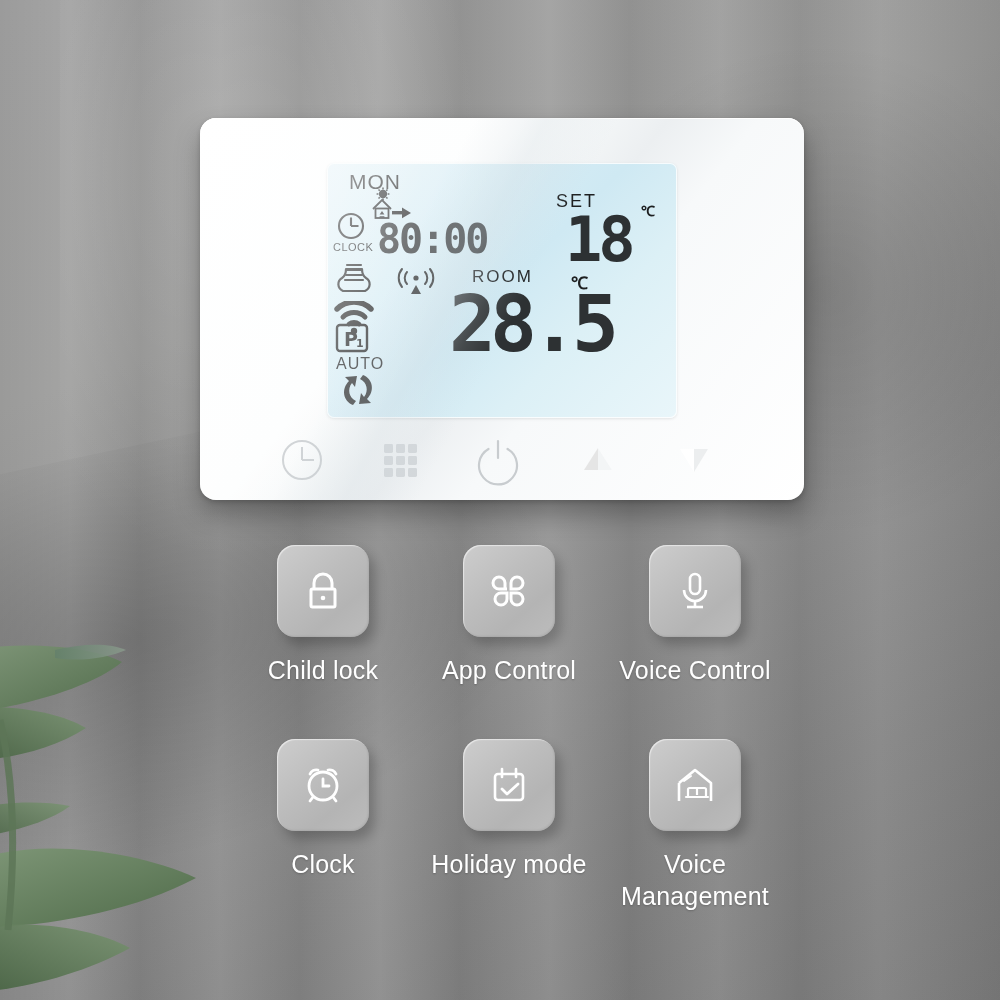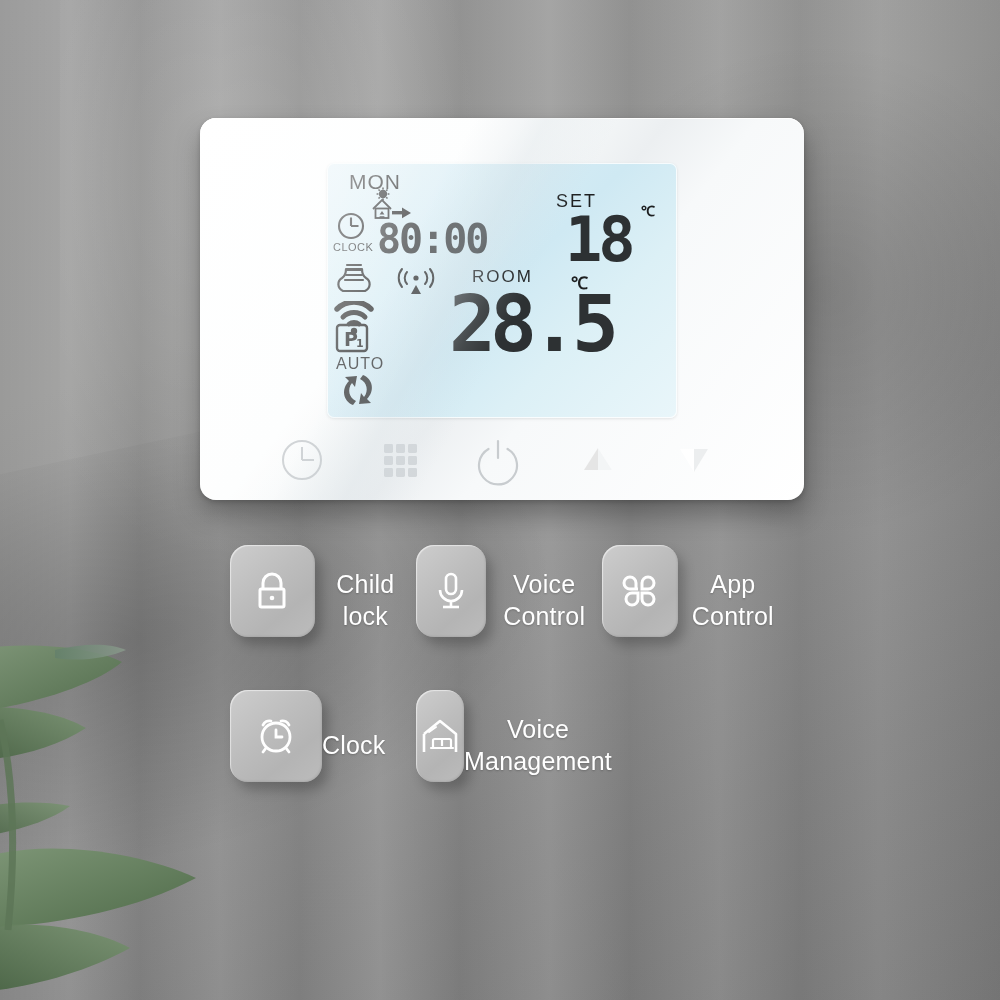--- a/index.html
+++ b/index.html
@@ -132,21 +132,21 @@
   .unit-set { left: 314px; top: 38px; font-size: 14px; }
   .unit-room { left: 244px; top: 108px; font-size: 17px; }
 
   
   .btnbar { position: absolute; left: 0; top: 312px; width: 604px; height: 60px; }
   .tbtn { position: absolute; top: 0; width: 60px; height: 60px; }
 
   
   .features { position: absolute; left: 230px; top: 545px; width: 560px; }
   .frow { display: flex; }
-  .fcell { width: 186px; display: flex; flex-direction: row; align-items: center; }
+  .fcell { width: 186px; display: flex; flex-direction: column; align-items: center; }
   .ftile {
     width: 92px; height: 92px;
     border-radius: 18px;
     background: linear-gradient(140deg, #cdcdcd 0%, #bdbdbd 42%, #b4b4b4 70%, #bcbcbc 100%);
     box-shadow:
       6px 8px 12px rgba(0,0,0,0.22),
       inset 1px 1px 1px rgba(255,255,255,0.55),
       inset -1px -1px 2px rgba(0,0,0,0.08);
     display: flex; align-items: center; justify-content: center;
   }
@@ -348,59 +348,70 @@
             <rect x="12" y="22" width="24" height="18" rx="1.5" fill="none" stroke="#ffffff" stroke-width="3"></rect>
             <circle cx="24" cy="31" r="2.3" fill="#ffffff"></circle>
           </svg>
         </div>
         <div class="flabel">Child lock</div>
       </div>
 
       <div class="fcell">
         <div class="ftile">
           <svg viewBox="0 0 48 48" width="48" height="48">
-            <rect x="19" y="7" width="10" height="20" rx="5" fill="none" stroke="#ffffff" stroke-width="2.6"></rect>
-            <path d="M13 23 a11 11 0 0 0 22 0" fill="none" stroke="#ffffff" stroke-width="2.6"></path>
-            <line x1="24" y1="34" x2="24" y2="40" stroke="#ffffff" stroke-width="2.6"></line>
-            <line x1="16" y1="40" x2="32" y2="40" stroke="#ffffff" stroke-width="2.6"></line>
-          </svg>
-        </div>
-        <div class="flabel">Voice Control</div>
-      </div>
-
-      <div class="fcell">
-        <div class="ftile">
-          <svg viewBox="0 0 48 48" width="48" height="48">
             <g fill="none" stroke="#ffffff" stroke-width="3">
               <path d="M22 22 H14 a6 6 0 1 1 6 -6 v6 Z"></path>
               <path d="M26 22 V16 a6 6 0 1 1 6 6 h-6 Z"></path>
               <path d="M22 26 v6 a6 6 0 1 1 -6 -6 h6 Z"></path>
               <path d="M26 26 h6 a6 6 0 1 1 -6 6 v-6 Z"></path>
             </g>
           </svg>
         </div>
         <div class="flabel">App Control</div>
       </div>
+
+      <div class="fcell">
+        <div class="ftile">
+          <svg viewBox="0 0 48 48" width="48" height="48">
+            <rect x="19" y="7" width="10" height="20" rx="5" fill="none" stroke="#ffffff" stroke-width="2.6"></rect>
+            <path d="M13 23 a11 11 0 0 0 22 0" fill="none" stroke="#ffffff" stroke-width="2.6"></path>
+            <line x1="24" y1="34" x2="24" y2="40" stroke="#ffffff" stroke-width="2.6"></line>
+            <line x1="16" y1="40" x2="32" y2="40" stroke="#ffffff" stroke-width="2.6"></line>
+          </svg>
+        </div>
+        <div class="flabel">Voice Control</div>
+      </div>
     </div>
 
     <div class="frow row2">
       <div class="fcell">
         <div class="ftile">
           <svg viewBox="0 0 48 48" width="48" height="48">
             <circle cx="24" cy="25" r="14" fill="none" stroke="#ffffff" stroke-width="2.8"></circle>
             <path d="M24 18 v7 h6" fill="none" stroke="#ffffff" stroke-width="2.8" stroke-linecap="round"></path>
             <path d="M11 13 a7 7 0 0 1 8 -4" fill="none" stroke="#ffffff" stroke-width="2.8" stroke-linecap="round"></path>
             <path d="M37 13 a7 7 0 0 0 -8 -4" fill="none" stroke="#ffffff" stroke-width="2.8" stroke-linecap="round"></path>
             <line x1="14" y1="36" x2="11" y2="40" stroke="#ffffff" stroke-width="2.8" stroke-linecap="round"></line>
             <line x1="34" y1="36" x2="37" y2="40" stroke="#ffffff" stroke-width="2.8" stroke-linecap="round"></line>
           </svg>
         </div>
         <div class="flabel">Clock</div>
       </div>
 
+      <div class="fcell">
+        <div class="ftile">
+          <svg viewBox="0 0 48 48" width="48" height="48">
+            <rect x="10" y="13" width="28" height="26" rx="3" fill="none" stroke="#ffffff" stroke-width="2.6"></rect>
+            <line x1="17" y1="8" x2="17" y2="16" stroke="#ffffff" stroke-width="2.6" stroke-linecap="round"></line>
+            <line x1="31" y1="8" x2="31" y2="16" stroke="#ffffff" stroke-width="2.6" stroke-linecap="round"></line>
+            <path d="M17 28 l5 5 l11 -10" fill="none" stroke="#ffffff" stroke-width="2.8" stroke-linecap="round" stroke-linejoin="round"></path>
+          </svg>
+        </div>
+        <div class="flabel">Holiday mode</div>
+      </div>
 
       <div class="fcell">
         <div class="ftile">
           <svg viewBox="0 0 48 48" width="48" height="48">
             <path d="M8 22 L24 9 L40 22 V40" fill="none" stroke="#ffffff" stroke-width="2.6" stroke-linejoin="round"></path>
             <line x1="8" y1="22" x2="8" y2="40" stroke="#ffffff" stroke-width="2.6"></line>
             <line x1="13" y1="20" x2="20" y2="15" stroke="#ffffff" stroke-width="2" stroke-linecap="round"></line>
             <rect x="17" y="27" width="18" height="9" rx="1.6" fill="none" stroke="#ffffff" stroke-width="2.2"></rect>
             <line x1="26" y1="27" x2="26" y2="34" stroke="#ffffff" stroke-width="2.2"></line>
             <line x1="15" y1="36" x2="37" y2="36" stroke="#ffffff" stroke-width="2.2" stroke-linecap="round"></line>

